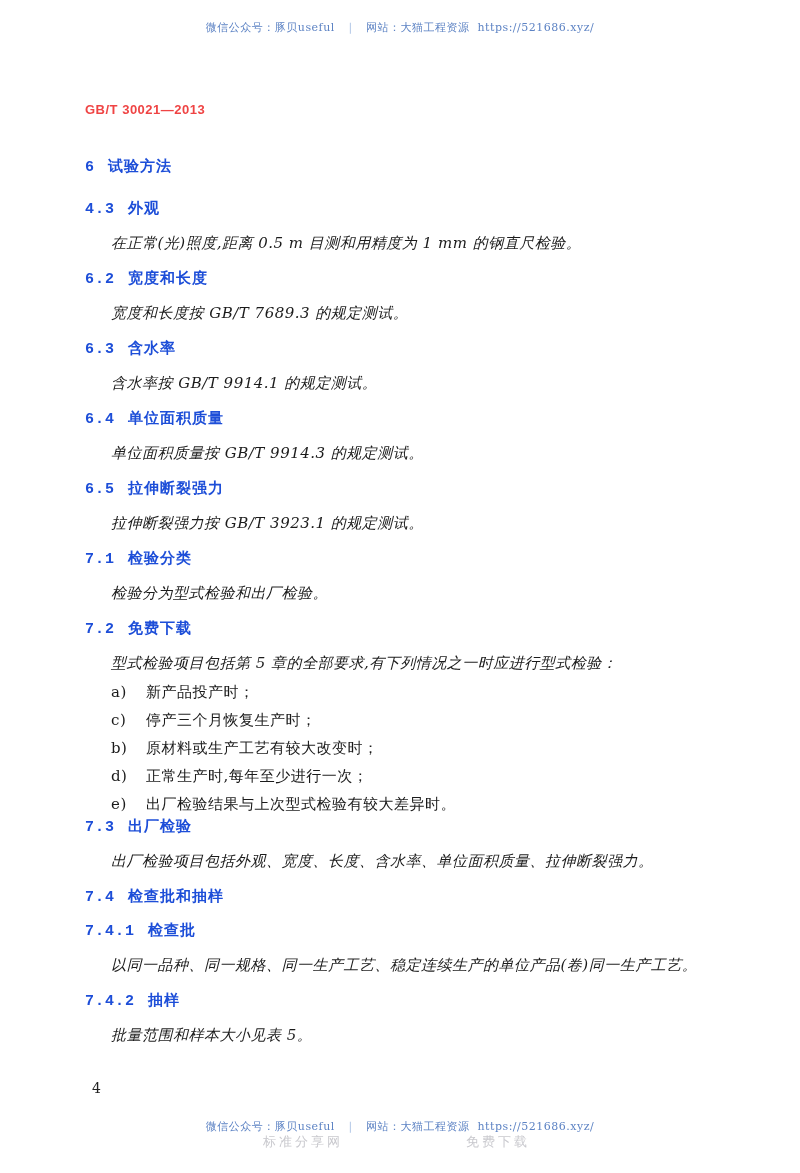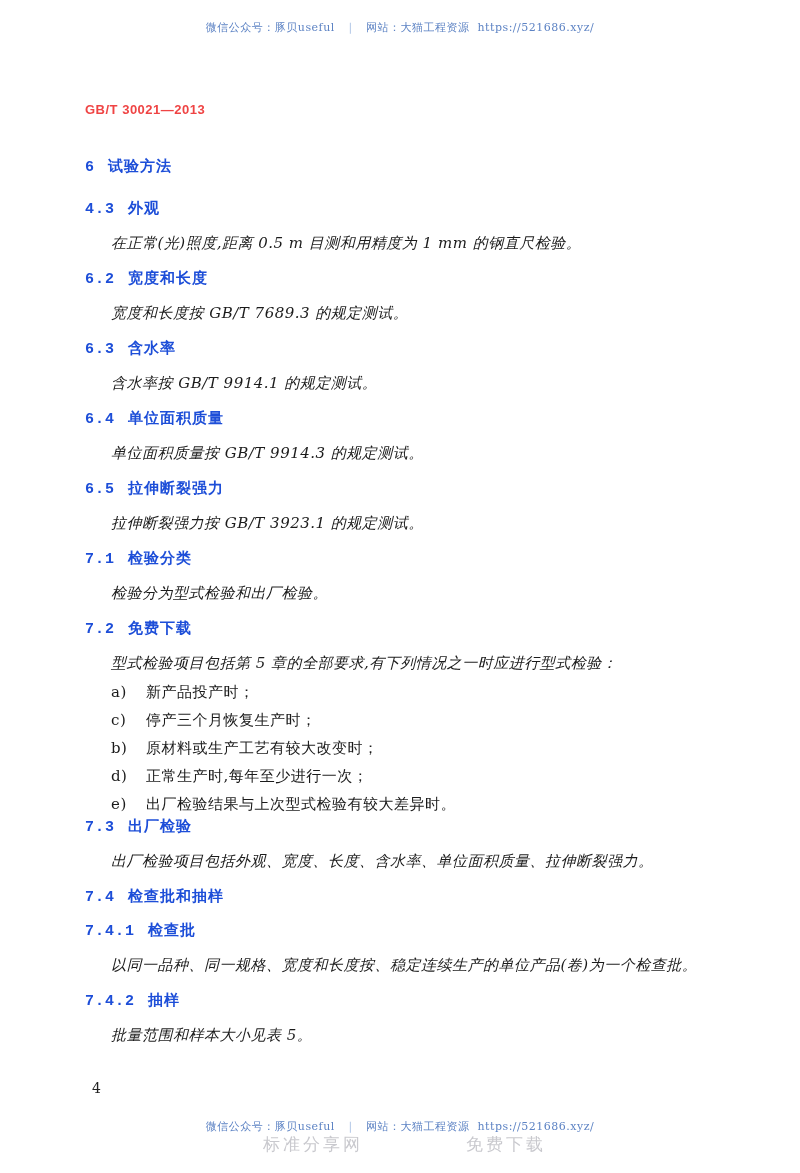--- a/index.html
+++ b/index.html
@@ -27,21 +27,21 @@
   }
   .banner.top { top: 20px; }
   .banner.bottom { top: 1119px; }
   .banner .sep { color: #93b1dc; margin: 0 10px; }
   .banner .url { color: #5d83c4; text-decoration: none; margin-left: 8px; }
 
   
   .wm {
     position: absolute;
     color: #c9c9ce;
-    font-size: 17px;
+    font-size: 13px;
     letter-spacing: 3px;
     font-family: Liberation Serif, serif;
     z-index: 0;
   }
   .wm-left  { left: 263px; top: 1133px; }
   .wm-right { left: 466px; top: 1133px; }
   .banner.bottom { z-index: 1; }
 
   
   .doc-code {
@@ -127,21 +127,21 @@
       <div class="blk p"><span class="txt">型式检验项目包括第 5 章的全部要求,有下列情况之一时应进行型式检验：</span></div>
       <div class="blk li"><span class="marker">a)</span><span class="txt">新产品投产时；</span></div>
       <div class="blk li"><span class="marker">c)</span><span class="txt">停产三个月恢复生产时；</span></div>
       <div class="blk li"><span class="marker">b)</span><span class="txt">原材料或生产工艺有较大改变时；</span></div>
       <div class="blk li"><span class="marker">d)</span><span class="txt">正常生产时,每年至少进行一次；</span></div>
       <div class="blk li"><span class="marker">e)</span><span class="txt">出厂检验结果与上次型式检验有较大差异时。</span></div>
       <div class="blk h2"><span class="num">7.3</span><span class="txt">出厂检验</span></div>
       <div class="blk p"><span class="txt">出厂检验项目包括外观、宽度、长度、含水率、单位面积质量、拉伸断裂强力。</span></div>
       <div class="blk h2"><span class="num">7.4</span><span class="txt">检查批和抽样</span></div>
       <div class="blk h3"><span class="num">7.4.1</span><span class="txt">检查批</span></div>
-      <div class="blk p"><span class="txt">以同一品种、同一规格、宽度和长度按、稳定连续生产的单位产品(卷)为一个检查批。</span></div>
+      <div class="blk p"><span class="txt">以同一品种、同一规格、同一生产工艺、稳定连续生产的单位产品(卷)同一生产工艺。</span></div>
       <div class="blk h3"><span class="num">7.4.2</span><span class="txt">抽样</span></div>
       <div class="blk p"><span class="txt">批量范围和样本大小见表 5。</span></div>
     </div>
 
   <div class="page-number">4</div>
 
   <span class="wm wm-left">标准分享网</span>
   <span class="wm wm-right">免费下载</span>
 
   <div class="banner bottom">

